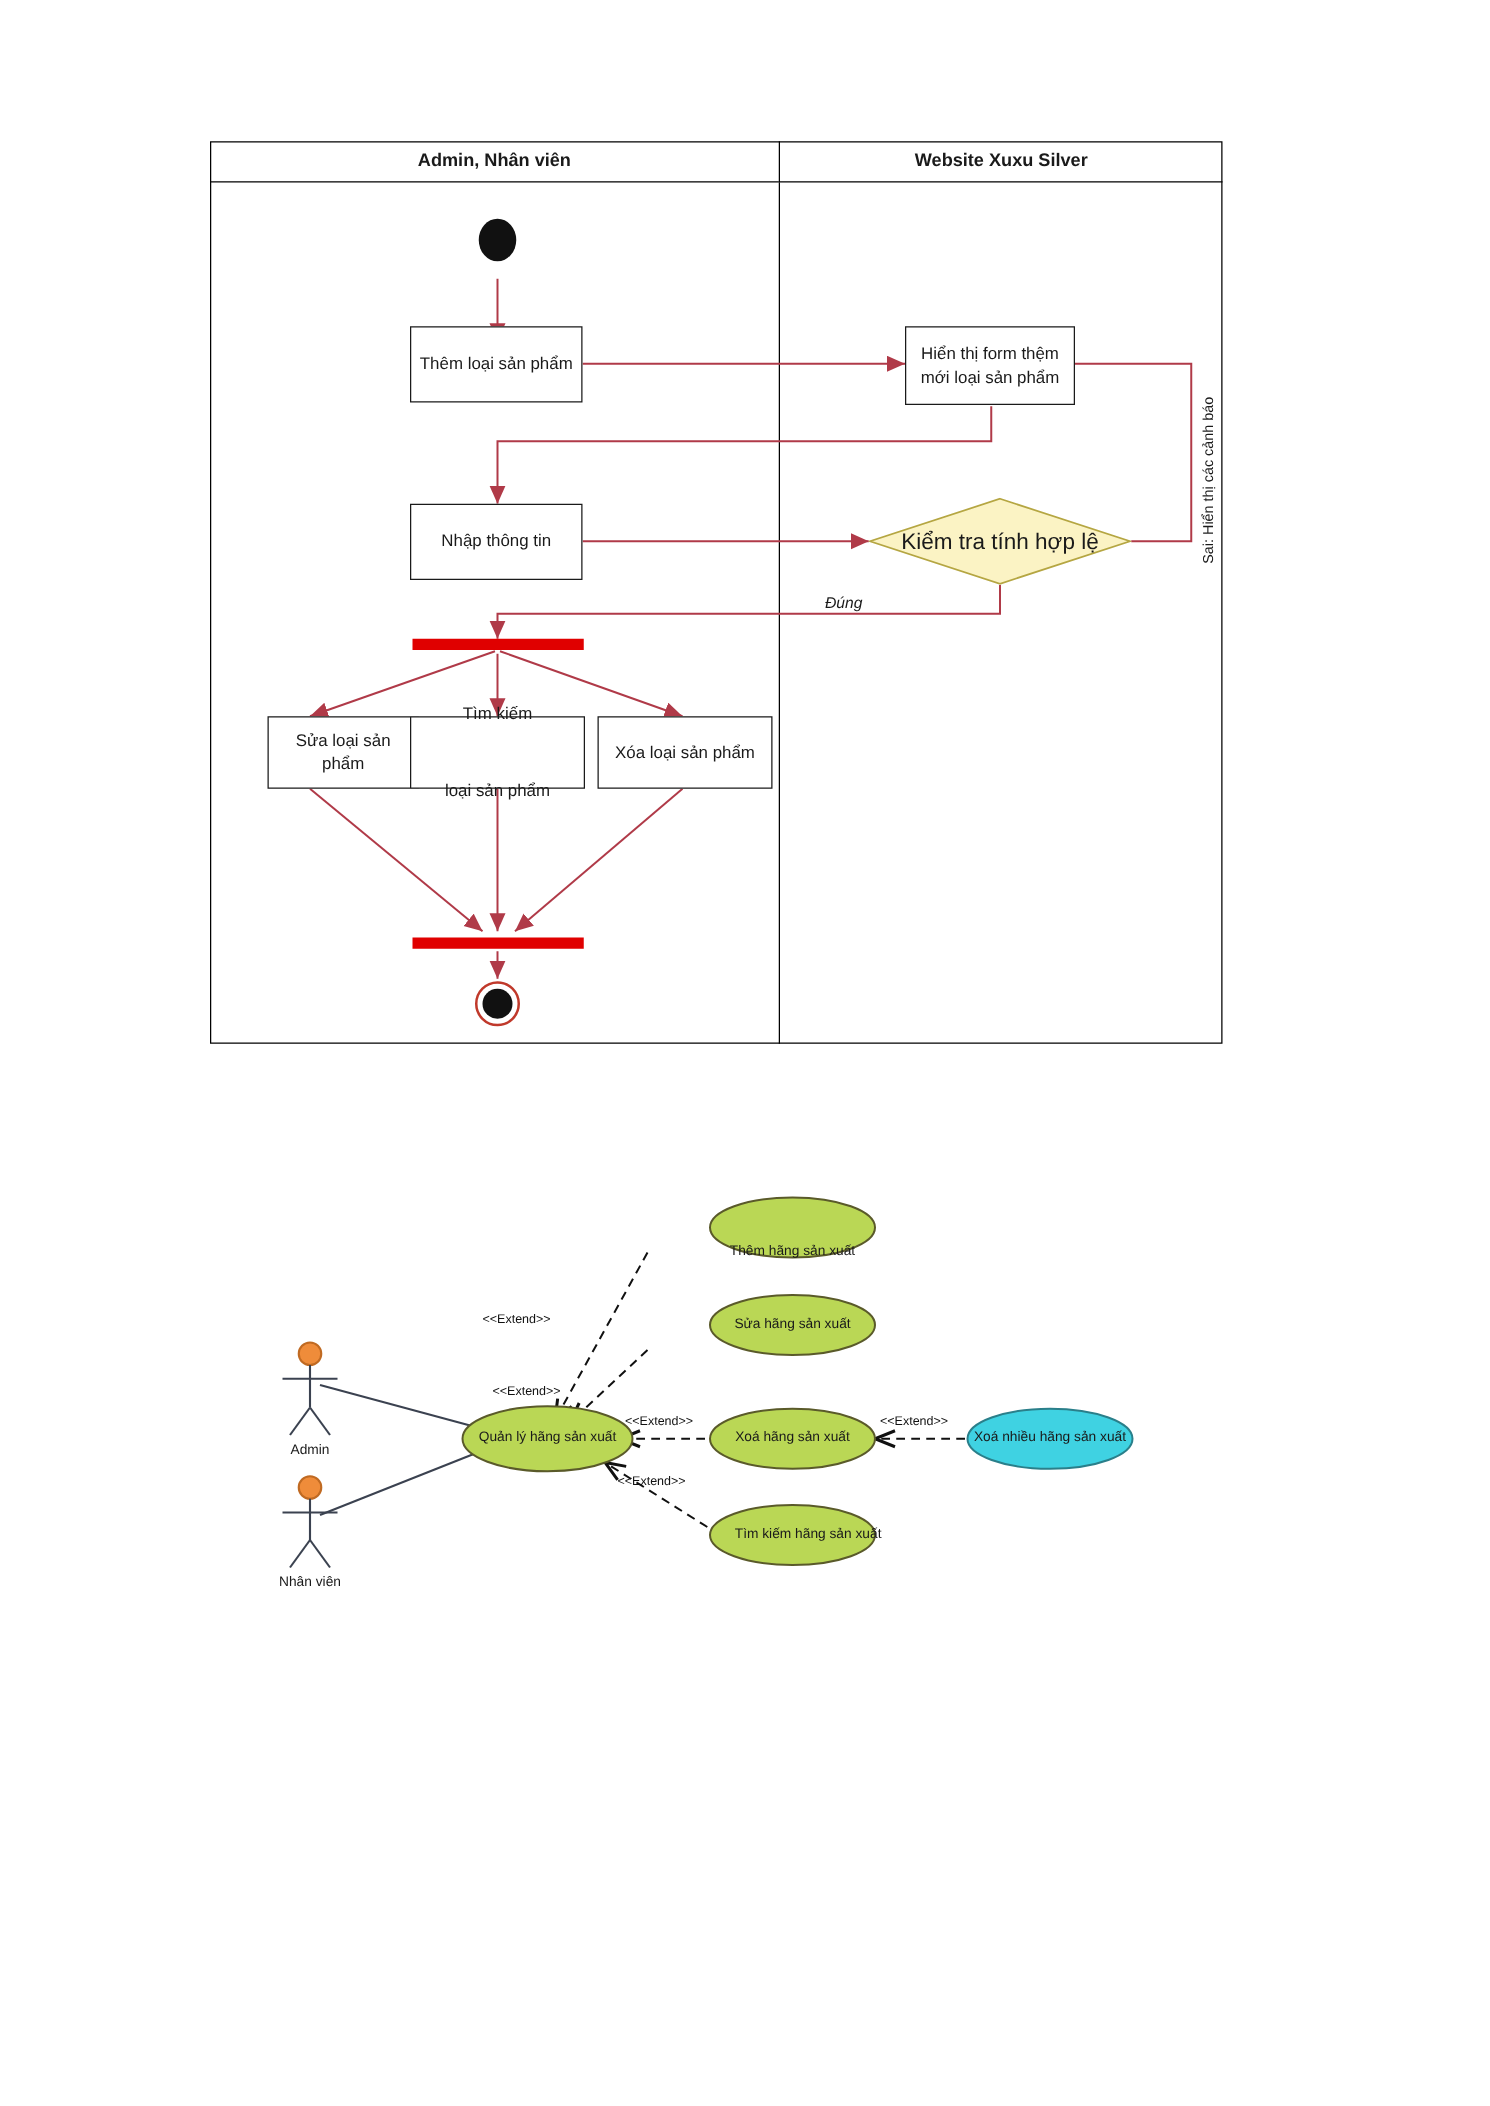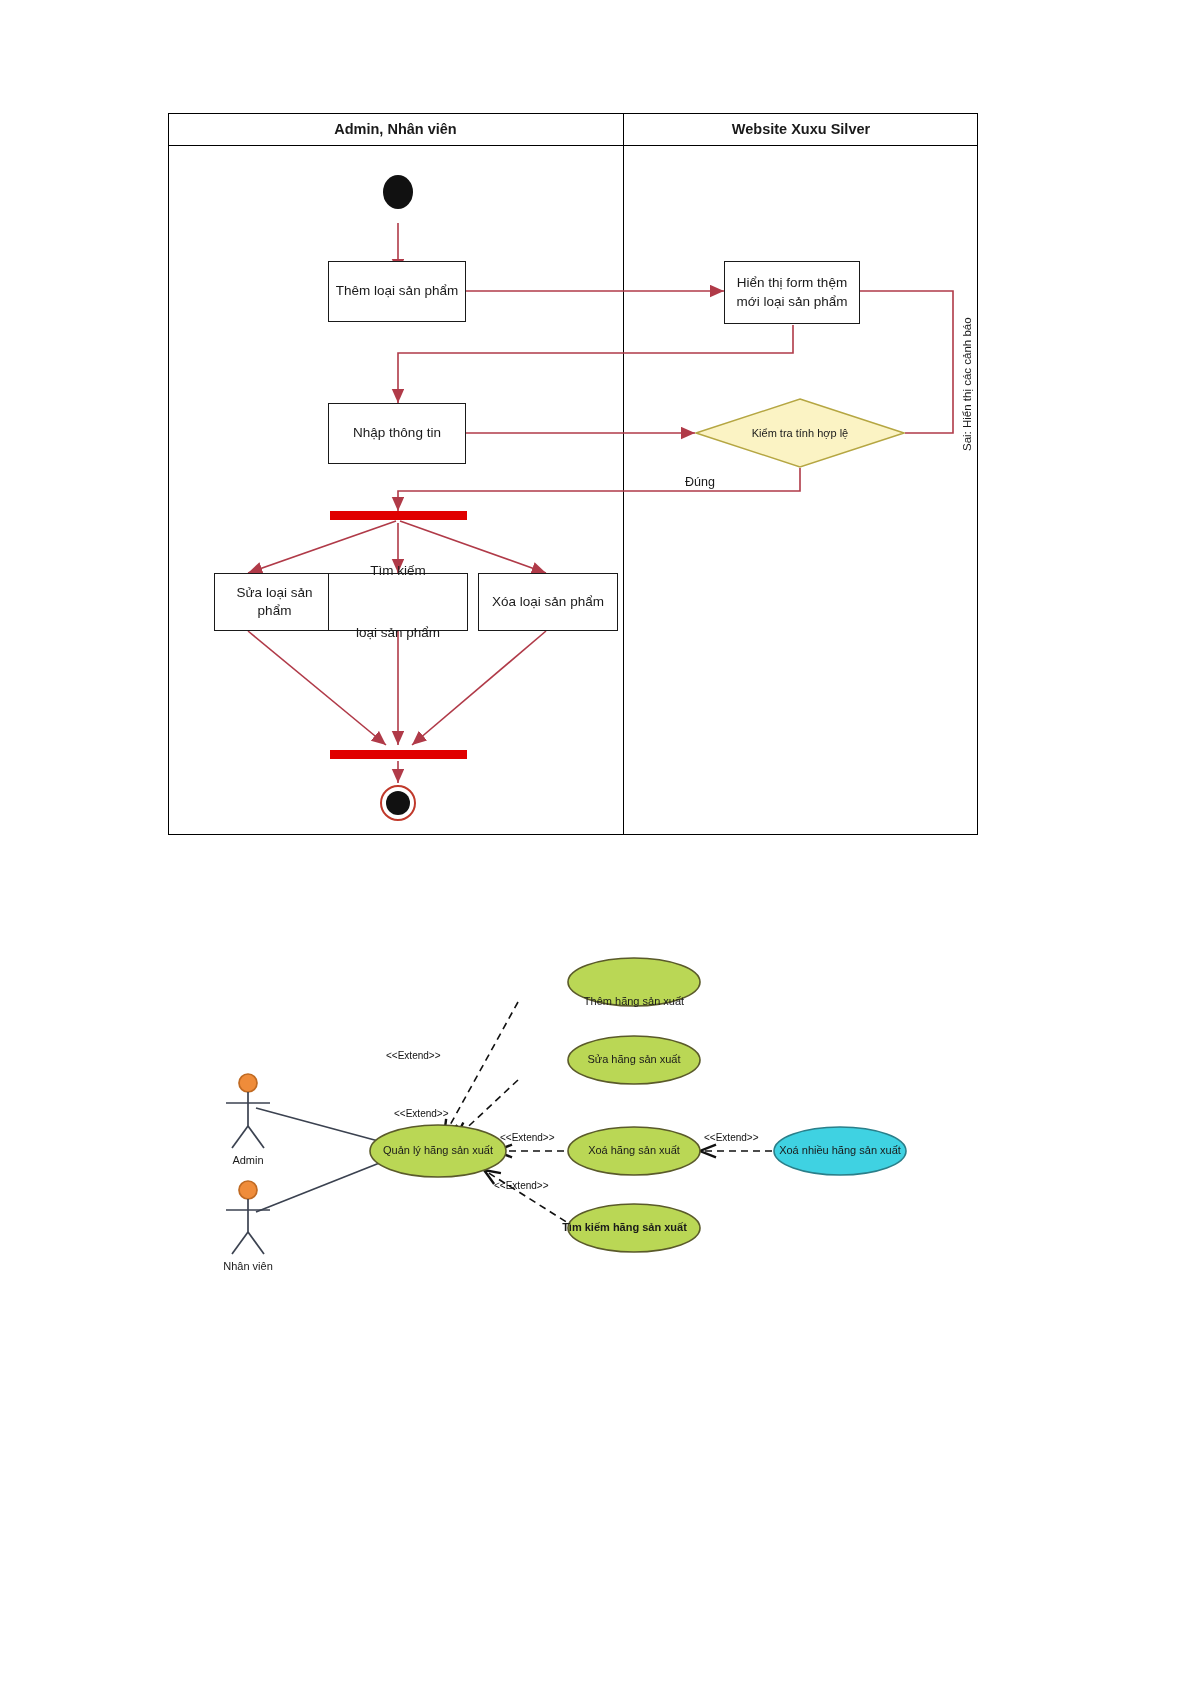--- a/index.html
+++ b/index.html
@@ -79,21 +79,21 @@
   .decision-wrap {
     position: absolute;
   }
   .decision-label {
     position: absolute;
     left: 0; top: 0;
     width: 100%; height: 100%;
     display: flex;
     align-items: center;
     justify-content: center;
-    font-size: 11px;
+    font-size: 18px;
     color: #1a1a1a;
     pointer-events: none;
   }
 
   .start-node {
     position: absolute;
     width: 30px; height: 34px;
     border-radius: 50%;
     background: #111111;
   }
@@ -220,21 +220,21 @@
 
   <div class="act-node" style="left:160px; top:290px; width:138px; height:61px;">Nhập thông tin</div>
 
   <div class="decision-wrap" style="left:527px; top:285px; width:210px; height:70px;">
     <svg width="210" height="70" viewBox="0 0 210 70" xmlns="http://www.w3.org/2000/svg">
       <polygon points="105,1 209,35 105,69 1,35" fill="#fbf3c4" stroke="#b5a642" stroke-width="1.4"></polygon>
     </svg>
     <div class="decision-label">Kiểm tra tính hợp lệ</div>
   </div>
 
-  <div class="edge-label" style="left:517px; top:362px;">Đúng</div>
+  <div class="edge-label" style="left:492px; top:362px;font-style:italic;">Đúng</div>
 
   <div class="edge-label-vertical" style="left:793px; top:338px;">Sai: Hiển thị các cảnh báo</div>
 
   <div class="fork-bar" style="left:162px; top:398px; width:137px;"></div>
 
   <div class="act-node" style="left:10px; top:460px; width:121px; height:58px;margin-left:36px;">Sửa loại sản phẩm</div>
 
   <div class="act-node" style="left:160px; top:460px; width:140px; height:58px; flex-direction:column;gap:44px;">
     <span>Tìm kiếm</span>
     <span>loại sản phẩm</span>
@@ -299,21 +299,21 @@
     <ellipse cx="434" cy="211" rx="66" ry="24" fill="#bad755" stroke="#5a5a2a" stroke-width="1.6"></ellipse>
     <ellipse cx="434" cy="288" rx="66" ry="24" fill="#bad755" stroke="#5a5a2a" stroke-width="1.6"></ellipse>
     <ellipse cx="640" cy="211" rx="66" ry="24" fill="#3fd2e2" stroke="#2a7f8a" stroke-width="1.6"></ellipse>
   </svg>
 
   <div class="uc-ellipse-label" style="left:168px; top:204px; width:140px;">Quản lý hãng sản xuất</div>
   <div class="uc-ellipse-label" style="left:364px; top:35px; width:140px;margin-top:20px;">Thêm hãng sản xuất</div>
   <div class="uc-ellipse-label" style="left:364px; top:113px; width:140px;">Sửa hãng sản xuất</div>
   <div class="uc-ellipse-label" style="left:364px; top:204px; width:140px;">Xoá hãng sản xuất</div>
   <div class="uc-ellipse-label" style="left:564px; top:204px; width:152px;">Xoá nhiều hãng sản xuất</div>
-  <div class="uc-ellipse-label" style="left:352px; top:281px; width:145px;font-weight:bold;">Tìm kiếm hãng sản xuất</div>
+  <div class="uc-ellipse-label" style="left:374px; top:281px; width:145px;">Tìm kiếm hãng sản xuất</div>
 
   <div class="actor-label" style="left:8px; top:214px; width:80px;">Admin</div>
   <div class="actor-label" style="left:8px; top:320px; width:80px;">Nhân viên</div>
 
   <div class="ext-label" style="left:186px; top:110px;">&lt;&lt;Extend&gt;&gt;</div>
   <div class="ext-label" style="left:194px; top:168px;">&lt;&lt;Extend&gt;&gt;</div>
   <div class="ext-label" style="left:300px; top:192px;">&lt;&lt;Extend&gt;&gt;</div>
   <div class="ext-label" style="left:504px; top:192px;">&lt;&lt;Extend&gt;&gt;</div>
   <div class="ext-label" style="left:294px; top:240px;">&lt;&lt;Extend&gt;&gt;</div>
 

